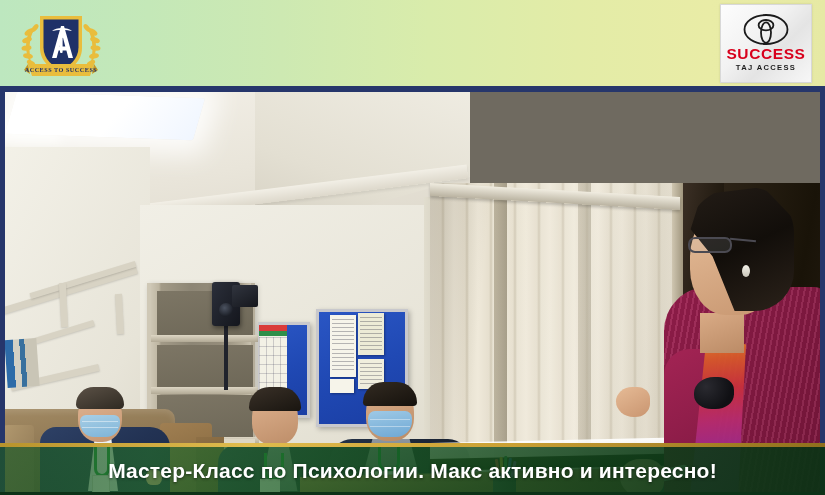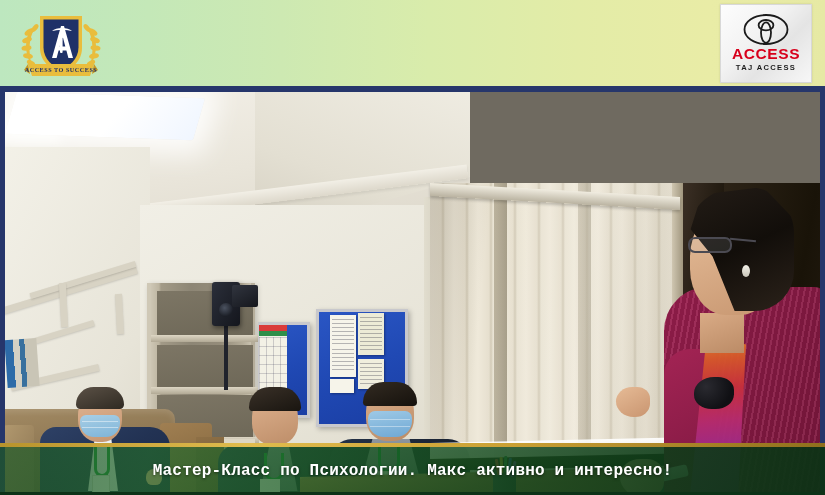--- a/index.html
+++ b/index.html
@@ -532,23 +532,23 @@
       rgba(10,50,20,.93) 100%);
     z-index:10;
     display:flex; align-items:center; justify-content:center;
   }
   .caption-rule {
     position:absolute; left:0; top:0; width:825px; height:4px;
     background:linear-gradient(90deg,#b8932c,#e0bc4e 30%,#caa034 62%,#8f6f1d 100%);
   }
   .caption-text {
     color:#ffffff;
-    font-size:16px; font-weight:bold;
+    font-size:21px; font-weight:bold;
     letter-spacing:.2px;
-    font-family:Liberation Mono, monospace;
+    font-family:Liberation Sans, sans-serif;
     text-shadow:0 1px 3px rgba(0,0,0,.55);
     white-space:nowrap;
     padding-top:3px;
   }
 
   
   .photo-bottom-edge {
     position:absolute; left:0; bottom:0; width:825px; height:3px;
     background:#0d3318; z-index:11;
   }
@@ -603,21 +603,21 @@
     </div>
 
     <div class="toyota-logo">
       <div class="toyota-emblem">
         <svg viewBox="0 0 46 31" xmlns="http://www.w3.org/2000/svg">
           <ellipse cx="23" cy="15.5" rx="21.5" ry="14.5" fill="none" stroke="#1b1b1b" stroke-width="1.8"></ellipse>
           <ellipse cx="23" cy="11.2" rx="7.4" ry="5.2" fill="none" stroke="#1b1b1b" stroke-width="1.8"></ellipse>
           <ellipse cx="23" cy="18.6" rx="5.0" ry="10.2" fill="none" stroke="#1b1b1b" stroke-width="1.8"></ellipse>
         </svg>
       </div>
-      <div class="toyota-word">ACCESS</div>
+      <div class="toyota-word">SUCCESS</div>
       <div class="toyota-sub">TAJ ACCESS</div>
     </div>
   </div>
   <div class="header-rule"></div>
 
   <div class="photo">
     <div class="scene">
 
       <div class="ceiling"></div>
       <div class="ceiling-slope"></div>

